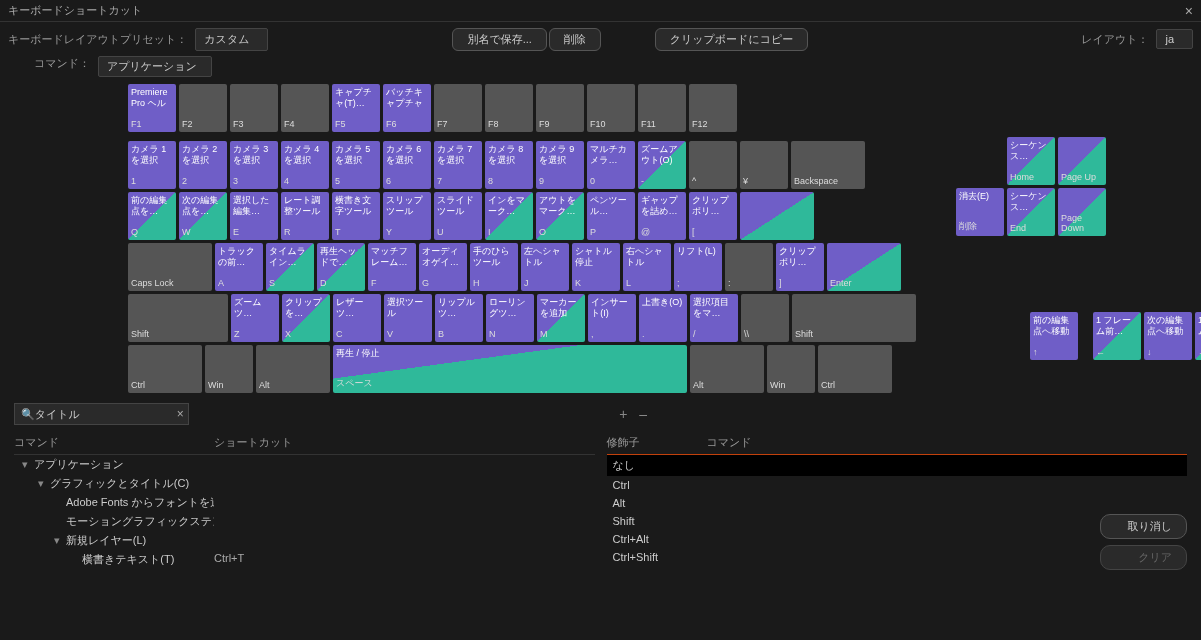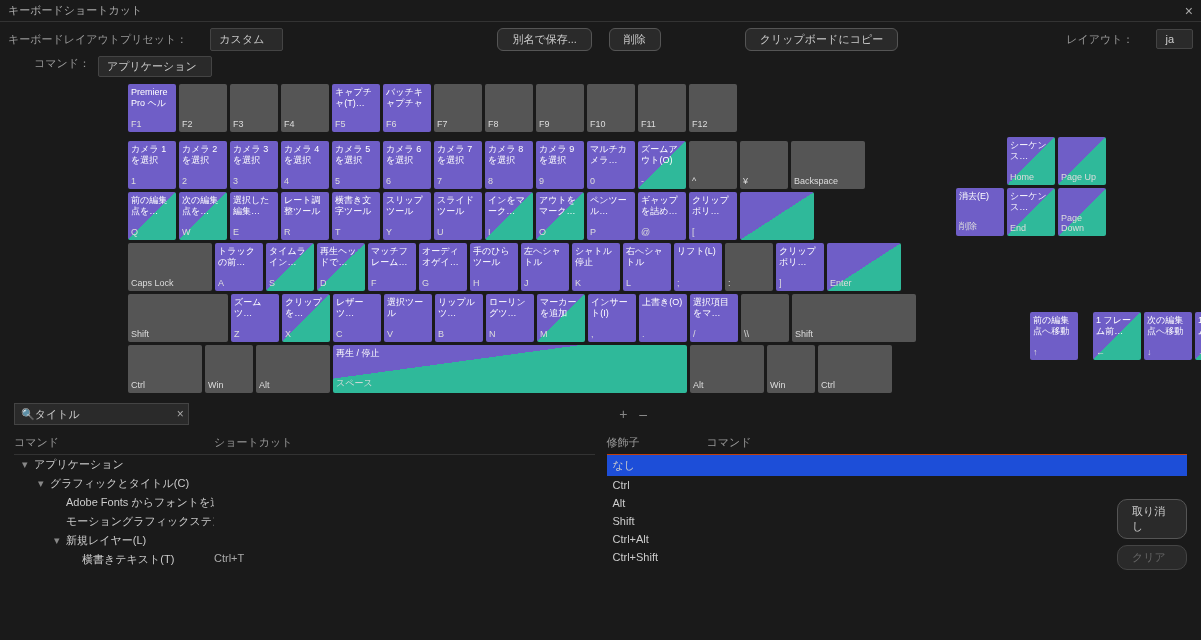--- a/index.html
+++ b/index.html
@@ -1,19 +1,19 @@
 <!DOCTYPE html>
 <html><head>
 <meta charset="utf-8">
 <style>
 *{box-sizing:border-box;margin:0;padding:0;font-family:"Segoe UI",sans-serif}
 body{background:#1a1a1a;color:#ccc;font-size:11px;width:1201px;height:640px;overflow:hidden;position:relative;display:flex;flex-direction:column}
 .titlebar{height:22px;display:flex;align-items:center;padding:0 8px;border-bottom:1px solid #333;font-size:11px;color:#aaa}
 .titlebar .close{margin-left:auto;font-size:14px;cursor:pointer}
-.toolbar{height:34px;display:flex;align-items:center;padding:0 8px;gap:17px}
+.toolbar{height:34px;display:flex;align-items:center;padding:0 8px;gap:2px}
 .toolbar .lbl{color:#999;margin-right:6px}
 .toolbar select,.toolbar .sel{background:#2a2a2a;border:1px solid #444;color:#ccc;padding:3px 18px 3px 8px;border-radius:2px;font-size:11px}
 .toolbar .btn{background:#2a2a2a;border:1px solid #555;color:#ccc;padding:3px 14px;border-radius:6px;font-size:11px;cursor:pointer}
 .toolbar .spacer{flex:1}
 .commands-row{height:22px;display:flex;align-items:flex-start;padding-left:34px;gap:8px;color:#999}
 .commands-row .sel{background:#2a2a2a;border:1px solid #444;color:#ccc;padding:2px 14px 2px 8px;border-radius:2px}
 .kbd-wrap{padding:6px 20px 4px 128px;display:flex;gap:40px}
 .kbd-main{display:flex;flex-direction:column;gap:3px}
 .krow{display:flex;gap:3px}
 .key{width:48px;height:48px;background:#555;border-radius:2px;position:relative;font-size:9px;color:#eee;padding:3px;overflow:hidden;cursor:pointer}
@@ -37,24 +37,24 @@
 .tree{overflow-y:auto;flex:1}
 .tree-row{display:flex;padding:2px 0;font-size:11px;color:#ccc}
 .tree-row .indent{display:inline-block}
 .tree-row .arrow{display:inline-block;width:12px;color:#888}
 .tree-row .c1{width:200px;overflow:hidden;white-space:nowrap}
 .tree-row .c2{color:#aaa}
 .mod-list{flex:1}
 .mod-hdr{display:flex;padding:4px 0;border-bottom:1px solid #c2410c;color:#999}
 .mod-hdr .c1{width:100px}
 .mod-row{display:flex;padding:3px 6px;font-size:11px}
-.mod-row.sel{background:#1d4ed8}
+.mod-row.sel{background:#000000}
 .mod-row .c1{width:100px}
 .right-btns{position:absolute;right:14px;bottom:70px;display:flex;flex-direction:column;gap:6px}
-.right-btns .btn{background:#2a2a2a;border:1px solid #555;color:#ccc;padding:4px 14px;border-radius:10px;font-size:11px;width:70px;text-align:left;cursor:pointer}
+.right-btns .btn{background:#2a2a2a;border:1px solid #555;color:#ccc;padding:4px 14px;border-radius:10px;font-size:11px;width:87px;text-align:right;cursor:pointer}
 .right-btns .btn.dis{color:#666;border-color:#444}
 </style>
 </head>
 <body>
 
 <div class="titlebar">
   <span>キーボードショートカット</span>
   <span class="close">×</span>
 </div>
 

